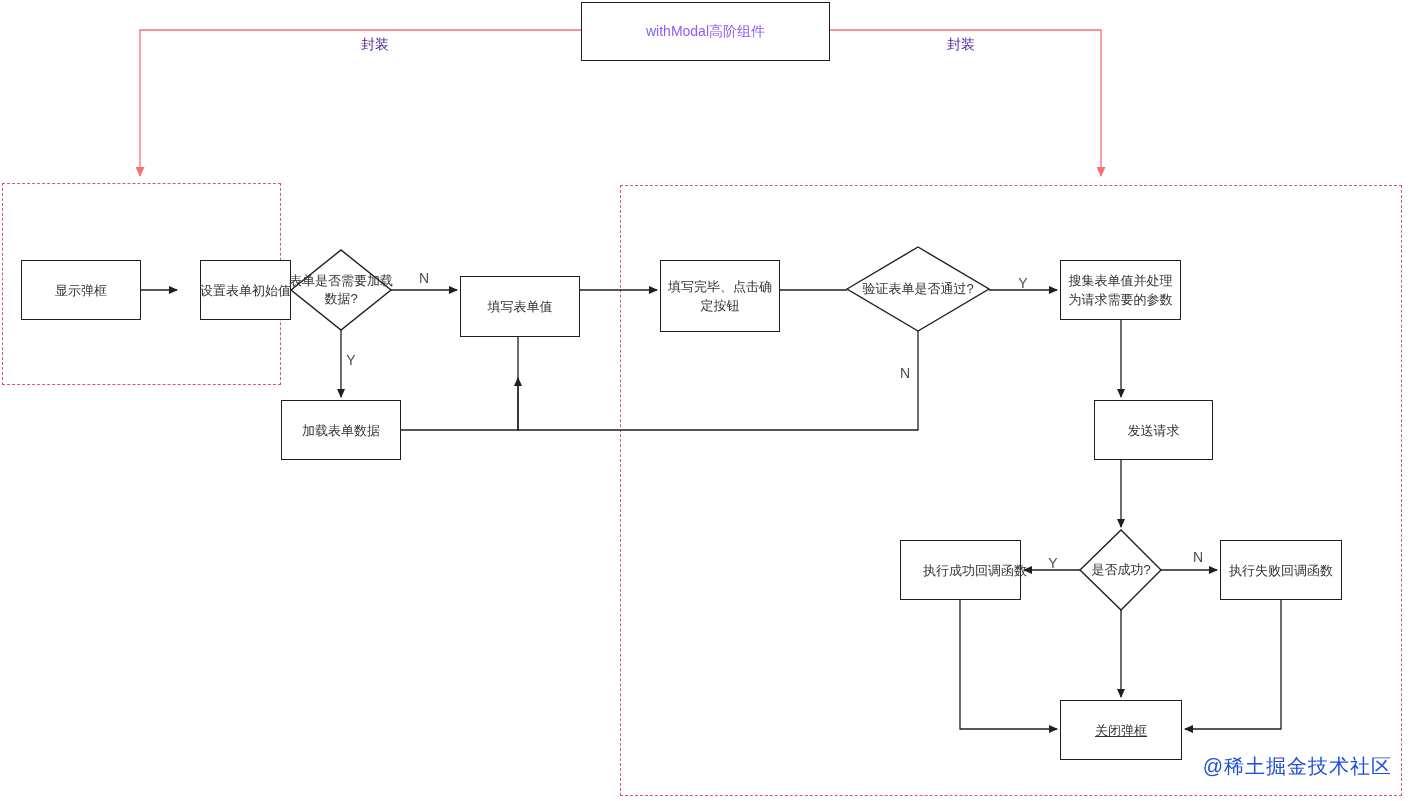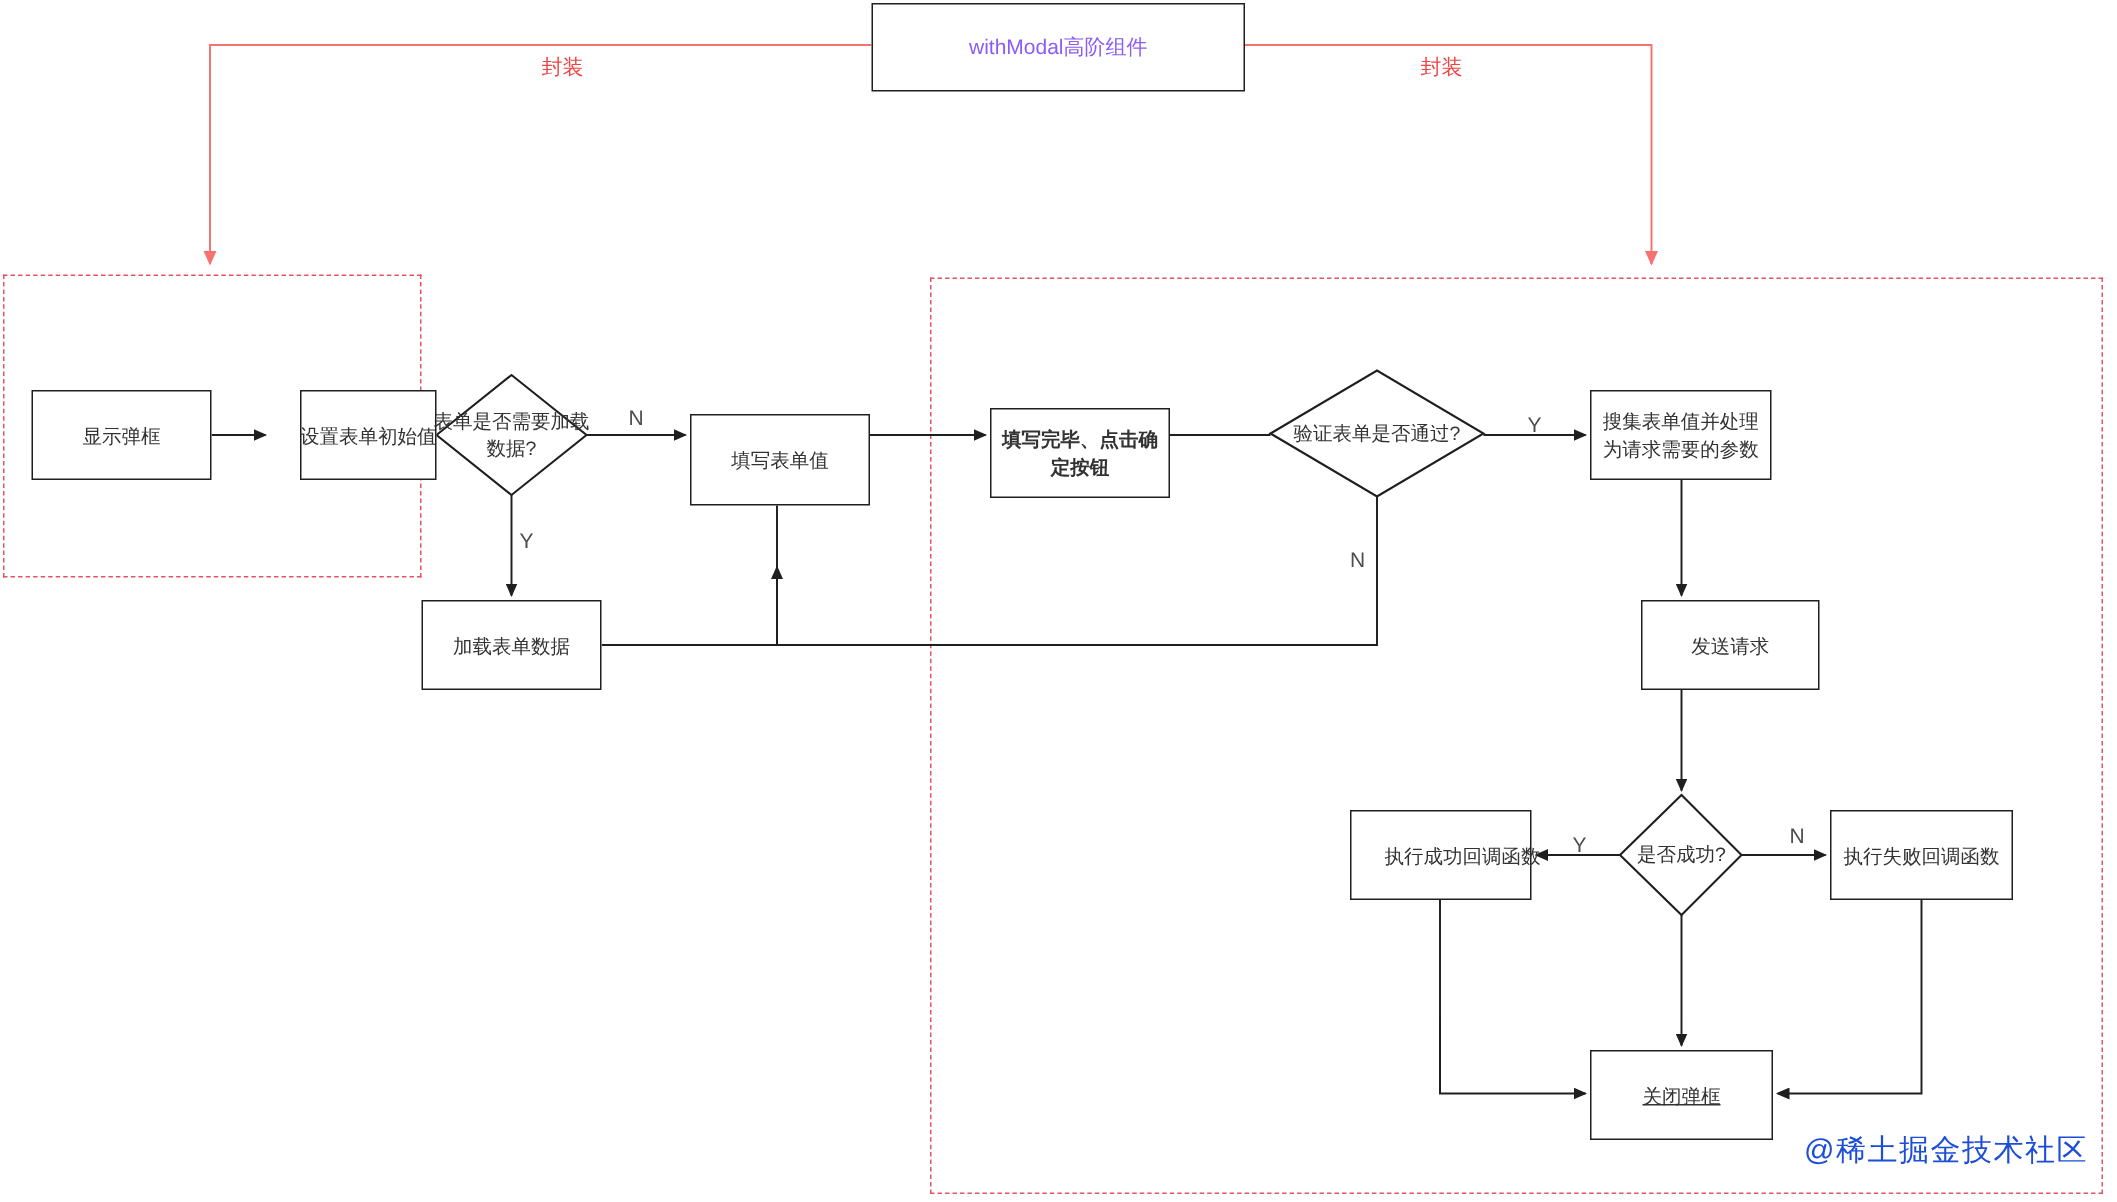--- a/index.html
+++ b/index.html
@@ -19,21 +19,21 @@
   .node.nowrap{white-space:nowrap;padding:0;}
   .diamond-label{
     position:absolute;display:flex;align-items:center;justify-content:center;text-align:center;
     font-size:13px;line-height:18px;color:#333333;transform:translate(-50%,-50%);
   }
   .edge-label{
     position:absolute;transform:translate(-50%,-50%);font-size:14px;color:#4d4d4d;
     background:transparent;
   }
   .red-label{
-    position:absolute;transform:translate(-50%,-50%);font-size:14px;color:#ef4444;
+    position:absolute;transform:translate(-50%,-50%);font-size:14px;color:#4c1d95;
   }
   .title-node{
     position:absolute;border:1.4px solid #1f1f1f;background:#fff;box-sizing:border-box;
     display:flex;align-items:center;justify-content:center;font-size:14px;color:#8b5cf6;
   }
   .watermark{
     position:absolute;right:19px;top:753px;font-size:20px;color:#1d4ed8;
     letter-spacing:1px;
   }
 </style>
@@ -83,21 +83,21 @@
   <div class="title-node" style="left:581px;top:2px;width:249px;height:59px;">withModal高阶组件</div>
 
   <div class="node nowrap" style="left:21px;top:260px;width:120px;height:60px;">显示弹框</div>
 
   <div class="node nowrap" style="left:180px;top:260px;width:91px;height:60px;margin-left:20px;">设置表单初始值</div>
 
   <div class="node nowrap" style="left:460px;top:260px;width:120px;height:61px;margin-top:16px;">填写表单值</div>
 
   <div class="node nowrap" style="left:281px;top:400px;width:120px;height:60px;">加载表单数据</div>
 
-  <div class="node" style="left:660px;top:272px;width:120px;height:60px;font-weight:bold;">填写完毕、点击确定按钮</div>
+  <div class="node" style="left:660px;top:260px;width:120px;height:72px;">填写完毕、点击确定按钮</div>
 
   <div class="node" style="left:1060px;top:260px;width:121px;height:60px;">搜集表单值并处理为请求需要的参数</div>
 
   <div class="node nowrap" style="left:1061px;top:400px;width:119px;height:60px;margin-left:33px;">发送请求</div>
 
   <div class="node nowrap" style="left:900px;top:540px;width:121px;height:60px;padding-left:29px;">执行成功回调函数</div>
 
   <div class="node nowrap" style="left:1220px;top:540px;width:122px;height:60px;">执行失败回调函数</div>
 
   <div class="node nowrap" style="left:1060px;top:700px;width:122px;height:60px;text-decoration:underline;">关闭弹框</div>

